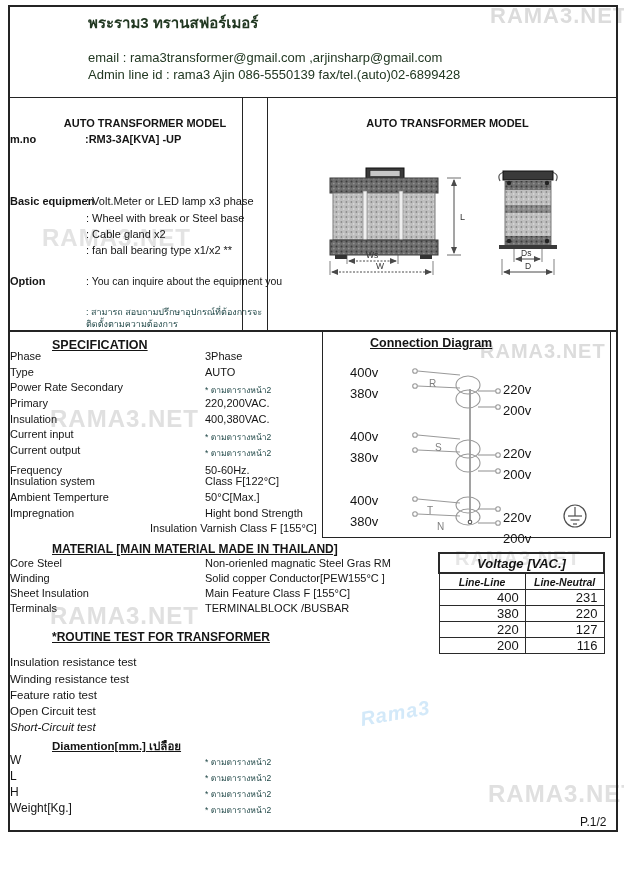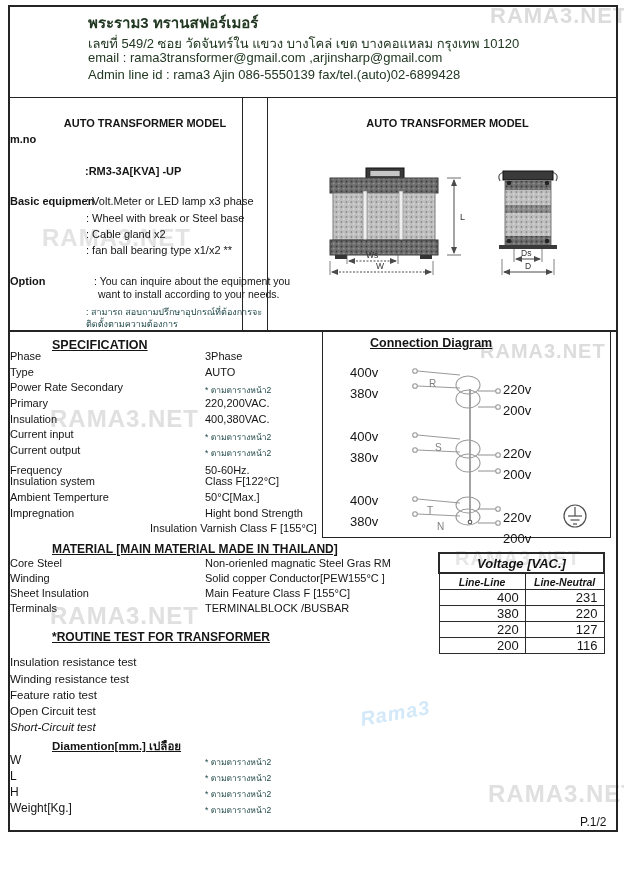--- a/index.html
+++ b/index.html
@@ -8,21 +8,21 @@
   .abs{position:absolute;white-space:nowrap;z-index:2;}
   .wm{position:absolute;z-index:0;color:#dcdcdc;font-weight:bold;letter-spacing:1px;
       font-family:"Liberation Sans",sans-serif;white-space:nowrap;}
   .wm-blue{color:#d3e9f9;font-style:italic;transform:rotate(-10deg);}
   .ln{position:absolute;background:#242424;z-index:1;}
   .box{position:absolute;border:2px solid #242424;z-index:1;background:transparent;}
   .hdr{color:#223822;}
   .b{font-weight:bold;}
   .u{text-decoration:underline;padding-left:42px;}
   .f15{font-size:15px;} .f13{font-size:13px;} .f12{font-size:12px;} .f11{font-size:11px;}
-  .f10{font-size:10.5px;margin-left:8px;} .f9{font-size:9px;}
+  .f10{font-size:10.5px;} .f9{font-size:9px;}
   .row{position:absolute;left:0;top:0;width:624px;height:15px;z-index:2;}
   .row .lab{position:absolute;left:10px;font-size:11px;white-space:nowrap;}
   .row .val{position:absolute;left:205px;font-size:11px;white-space:nowrap;}
   .row .val.sm{font-size:8.5px;color:#1d4545;top:2px;}
   .row .val.indent{left:150px;}
   .row.mat .lab{font-size:11px;}
   .test{position:absolute;left:10px;font-size:11.5px;z-index:2;white-space:nowrap;}
   .dimrow .lab{font-size:12px;}
   .phl{position:absolute;font-size:13px;z-index:2;white-space:nowrap;}
   .phletter{position:absolute;font-size:10px;color:#808080;z-index:2;}
@@ -52,35 +52,33 @@
   <div class="box" style="left:8px;top:5px;width:606px;height:823px;"></div>
   <div class="ln" style="left:8px;top:97px;width:608px;height:1px;"></div>
   <div class="ln" style="left:8px;top:330px;width:608px;height:2px;"></div>
   <div class="ln" style="left:242px;top:97px;width:1px;height:233px;"></div>
   <div class="ln" style="left:267px;top:97px;width:1px;height:233px;"></div>
   <div class="ln" style="left:322px;top:332px;width:1px;height:206px;"></div>
   <div class="ln" style="left:610px;top:332px;width:1px;height:206px;"></div>
   <div class="ln" style="left:322px;top:537px;width:289px;height:1px;"></div>
 
   <div class="abs hdr b f15" style="left:88px;top:11px;">พระราม3 ทรานสฟอร์เมอร์</div>
-  <div class="abs hdr f13" style="left:88px;top:33px;">เลขที่ 549/2 ซอย วัดจันทร์ใน แขวง บางโคล่ เขต บางคอแหลม กรุงเทพ 10120</div>
   <div class="abs hdr f13" style="left:88px;top:50px;">email : rama3transformer@gmail.com ,arjinsharp@gmail.com</div>
   <div class="abs hdr f13" style="left:88px;top:67px;">Admin line id : rama3   Ajin 086-5550139  fax/tel.(auto)02-6899428</div>
 
   <div class="abs b f11" style="left:30px;top:117px;width:230px;text-align:center;">AUTO TRANSFORMER MODEL</div>
   <div class="abs b f11" style="left:10px;top:133px;">m.no</div>
-  <div class="abs b f11" style="left:85px;top:133px;margin-top:32px;">:RM3-3A[KVA] -UP</div>
+  <div class="abs b f11" style="left:85px;top:133px;">:RM3-3A[KVA] -UP</div>
   <div class="abs b f11" style="left:10px;top:195px;">Basic equipmen</div>
   <div class="abs f11" style="left:86px;top:195px;">: Volt.Meter or LED lamp x3 phase</div>
   <div class="abs f11" style="left:86px;top:212px;">: Wheel with break or Steel base</div>
   <div class="abs f11" style="left:86px;top:228px;">: Cable gland x2</div>
   <div class="abs f11" style="left:86px;top:244px;">: fan ball bearing type x1/x2  **</div>
   <div class="abs b f11" style="left:10px;top:275px;">Option</div>
   <div class="abs f10" style="left:86px;top:275px;">: You can inquire about the equipment you</div>
-  <div class="abs f10" style="left:90px;top:288px;">want to install according to your needs.</div>
   <div class="abs f9" style="left:86px;top:305px;color:#1d4545;">: สามารถ สอบถามปรึกษาอุปกรณ์ที่ต้องการจะ</div>
   <div class="abs f9" style="left:86px;top:317px;color:#1d4545;">ติดตั้งตามความต้องการ</div>
 
   <div class="abs b f11" style="left:330px;top:117px;width:235px;text-align:center;">AUTO TRANSFORMER MODEL</div>
   <svg style="left:300px;top:165px;" width="318" height="130" viewBox="0 0 318 130">
     <defs>
       <pattern id="pdark" width="5" height="5" patternUnits="userSpaceOnUse">
         <rect width="5" height="5" fill="#6e6e6e"></rect>
           <circle cx="1.5" cy="1.5" r="1" fill="#3c3c3c"></circle>
           <circle cx="3.8" cy="3.6" r="0.9" fill="#929292"></circle>

